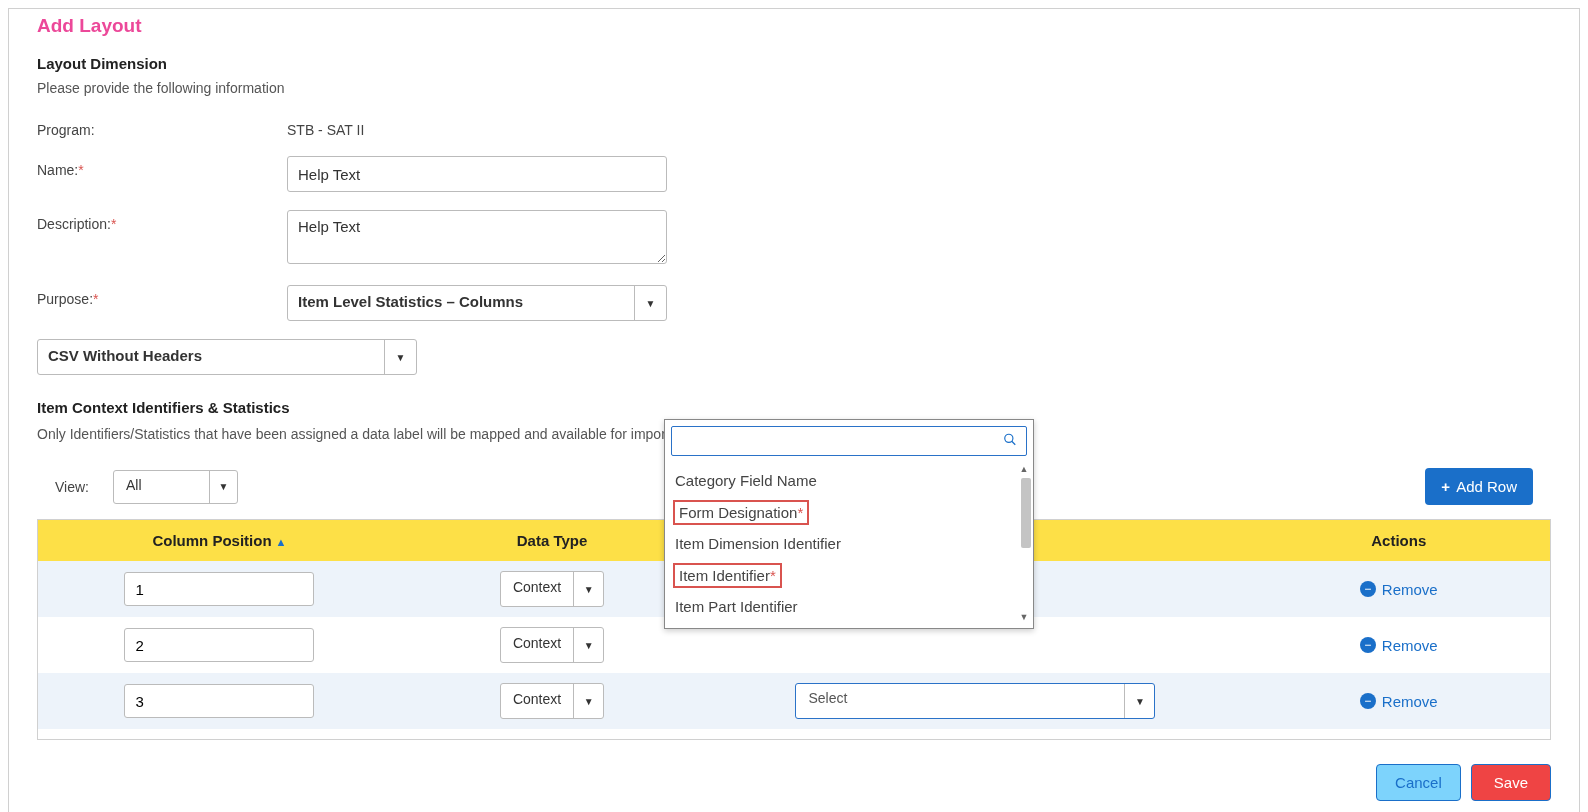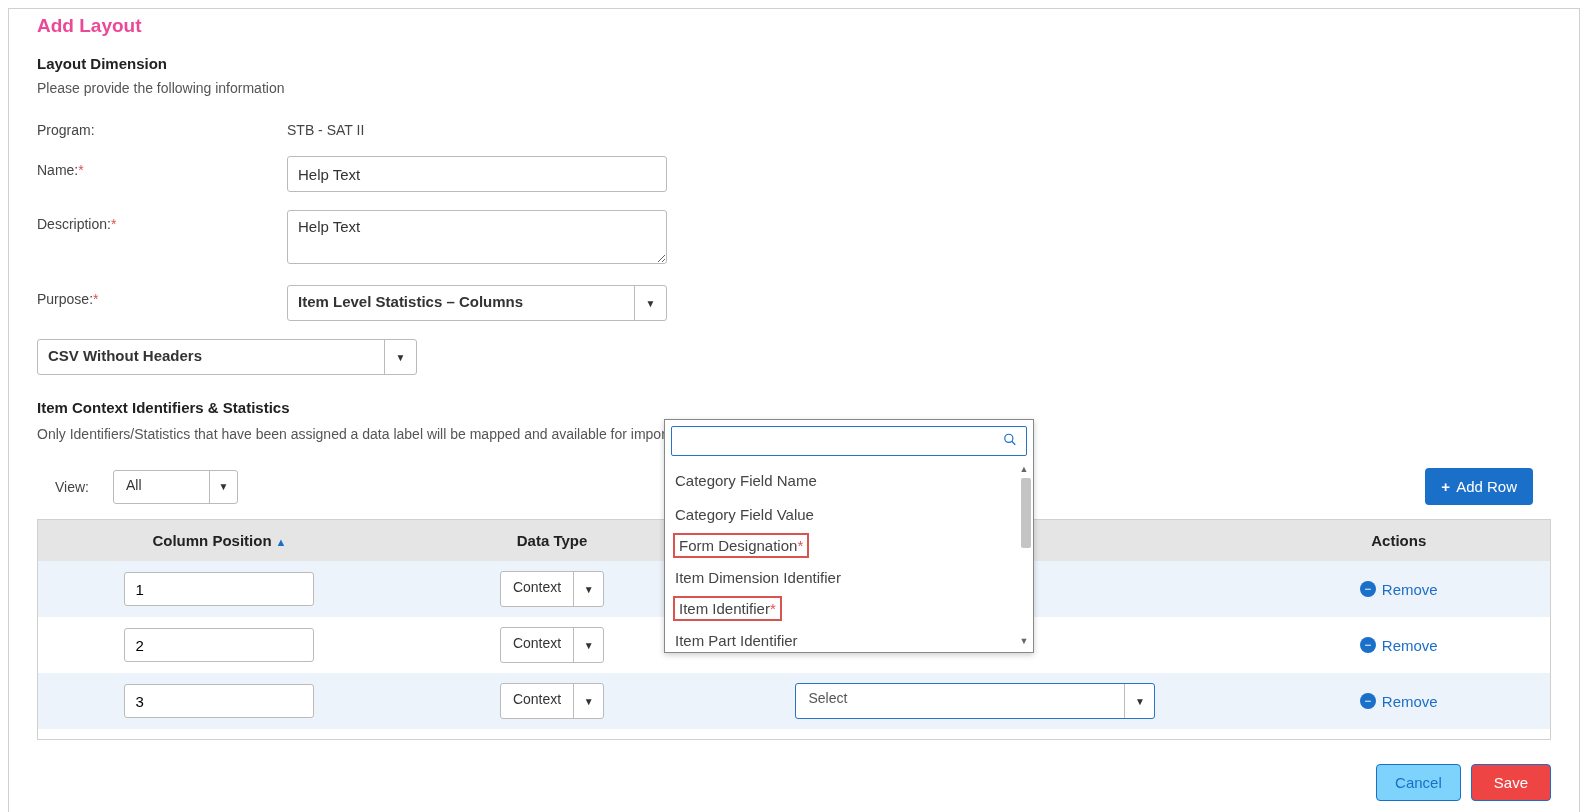--- a/index.html
+++ b/index.html
@@ -132,21 +132,21 @@
     gap: 6px;
   }
   .plus-icon { font-weight: 700; }
   .table-container {
     border: 1px solid #d0d0d0;
     margin: 0 0 24px 0;
     padding-bottom: 10px;
   }
   .tbl { width: 100%; border-collapse: collapse; }
   .tbl thead th {
-    background: #e5e5e5;
+    background: #fde047;
     color: #222;
     font-weight: 700;
     padding: 12px 19px;
     text-align: center;
     font-size: 15px;
   }
   .tbl thead th.col-pos { width: 24%; }
   .tbl thead th.col-dtype { width: 20%; }
   .tbl thead th.col-dlabel { width: 36%; }
   .tbl thead th.col-actions { width: 20%; }
@@ -455,21 +455,20 @@
         <span class="dd-search-icon">
           <svg width="14" height="14" viewBox="0 0 24 24" fill="none" stroke="#1a6fc9" stroke-width="2">
             <circle cx="10" cy="10" r="7"></circle>
             <line x1="21" y1="21" x2="15" y2="15"></line>
           </svg>
         </span>
       </div>
     </div>
     <div class="dd-list">
       <div class="dd-item">Category Field Name</div>
-      <div class="dd-item">Category Field Value</div>
       <div class="dd-item hl-wrap">
         <span class="dd-item hl">
           <span>Form Designation</span><span class="req">*</span>
         </span>
       </div>
       <div class="dd-item">Item Dimension Identifier</div>
       <div class="dd-item hl-wrap">
         <span class="dd-item hl">
           <span>Item Identifier</span><span class="req">*</span>
         </span>

